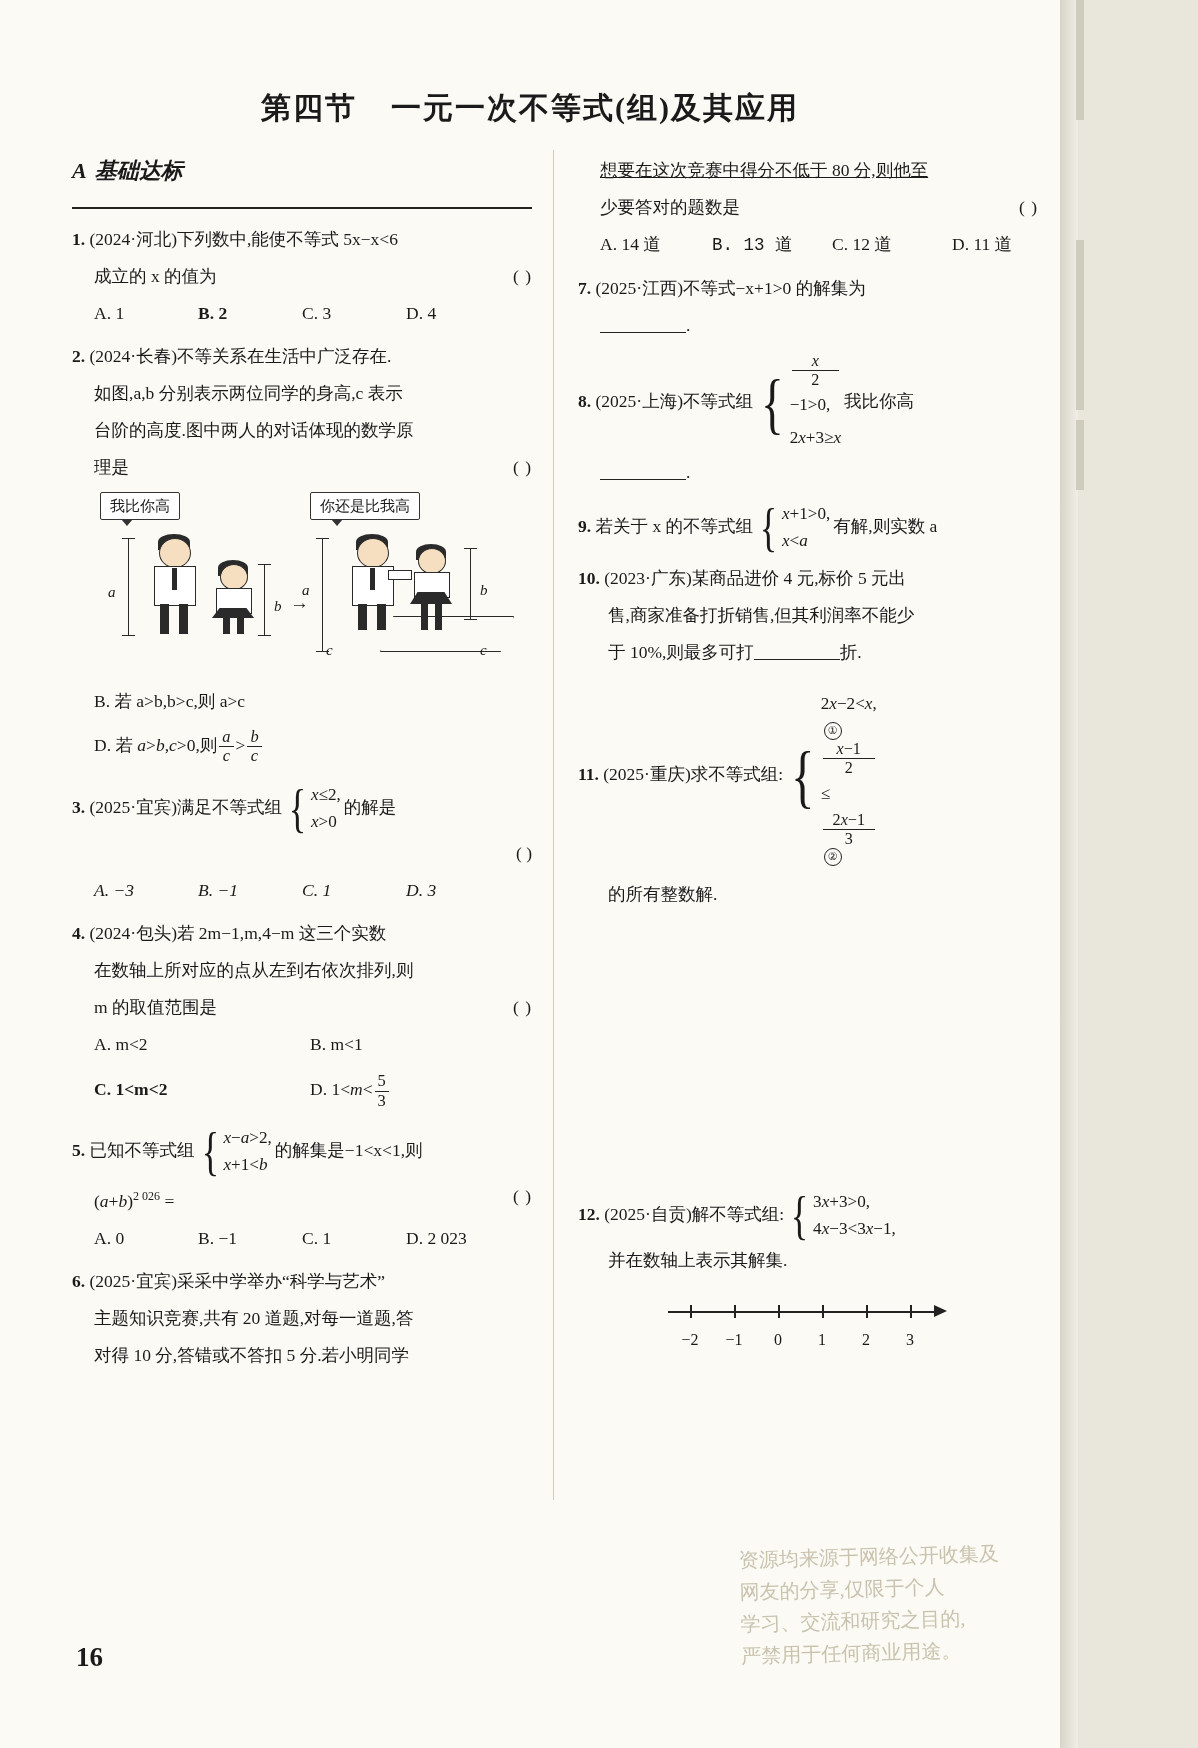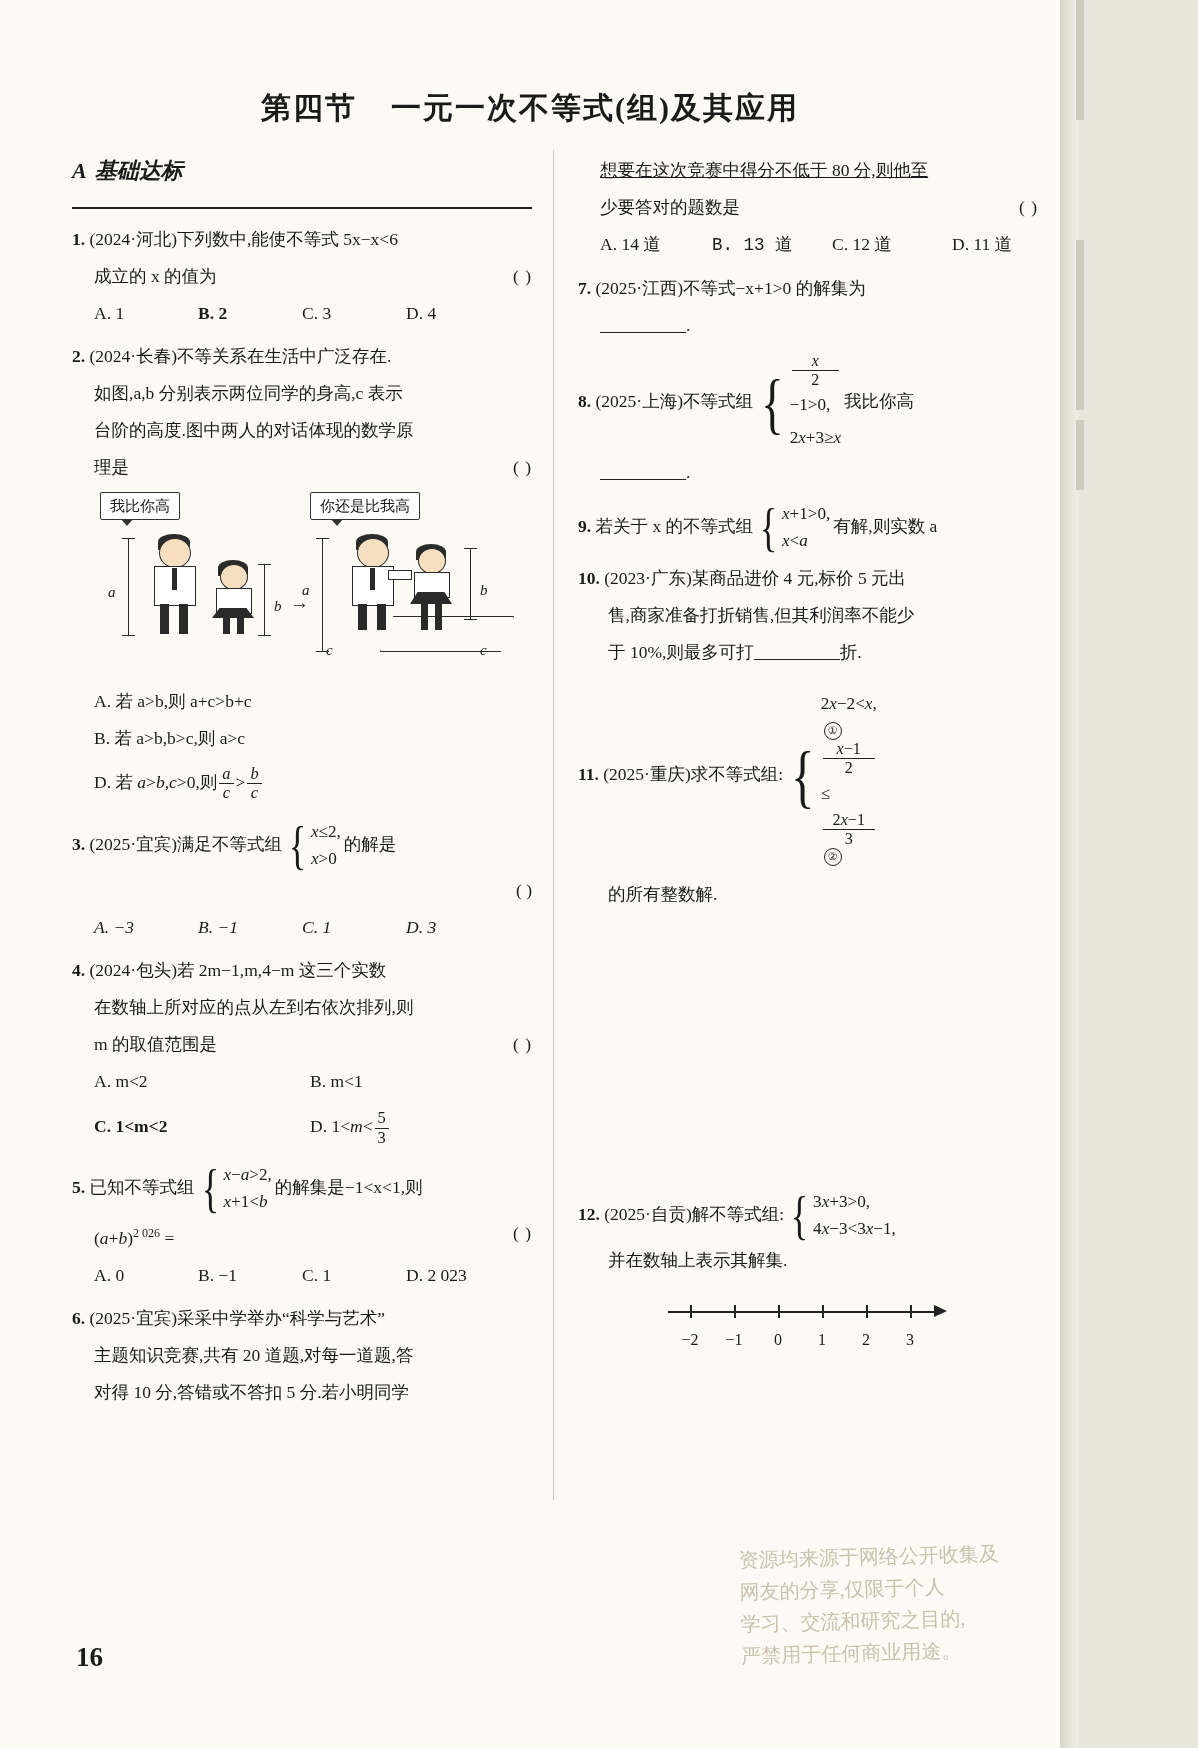--- a/index.html
+++ b/index.html
@@ -240,21 +240,20 @@
         <div class="axisline" style="left:222px; top:159px; width:13px; height:1.4px;"></div>
         <span class="lbl" style="left:208px; top:80px;">a</span>
         <div class="axisline" style="left:376px; top:56px; width:1.4px; height:72px;"></div>
         <div class="axisline" style="left:370px; top:56px; width:13px; height:1.4px;"></div>
         <div class="axisline" style="left:370px; top:127px; width:13px; height:1.4px;"></div>
         <span class="lbl" style="left:386px; top:80px;">b</span>
         <span class="lbl" style="left:232px; top:140px;">c</span>
         <span class="lbl" style="left:386px; top:140px;">c</span>
       </div>
 
-      <span class="indent" style="padding-left:22px;">A. 若 a&gt;b,则 a+c&gt;b+c</span>
       <span class="indent" style="padding-left:22px;">B. 若 a&gt;b,b&gt;c,则 a&gt;c</span>
       <span class="indent" style="padding-left:22px; line-height:50px;">
         D. 若&nbsp;<i>a</i>&gt;<i>b</i>,<i>c</i>&gt;0,则<span class="frac"><span class="n"><i>a</i></span><span class="d"><i>c</i></span></span>&gt;<span class="frac"><span class="n"><i>b</i></span><span class="d"><i>c</i></span></span>
       </span>
     </div>
 
     <div class="q" style="margin-top:12px;">
       <span class="num">3.</span>
       <span>(2025·宜宾)满足不等式组</span><span class="sys">
           <span class="brace">{</span>

